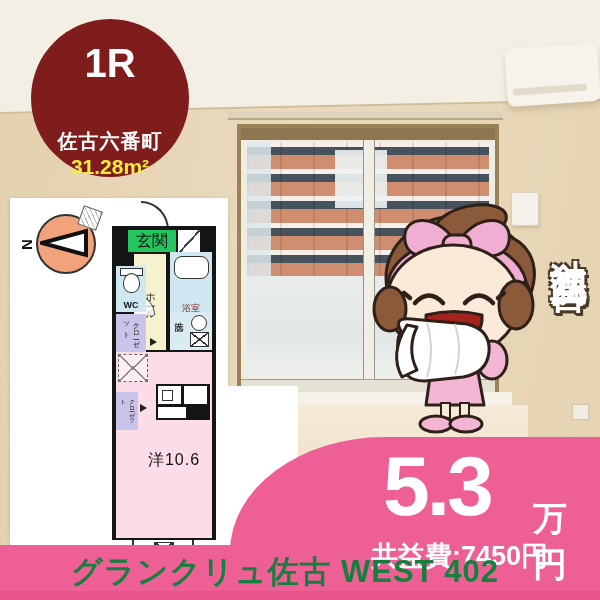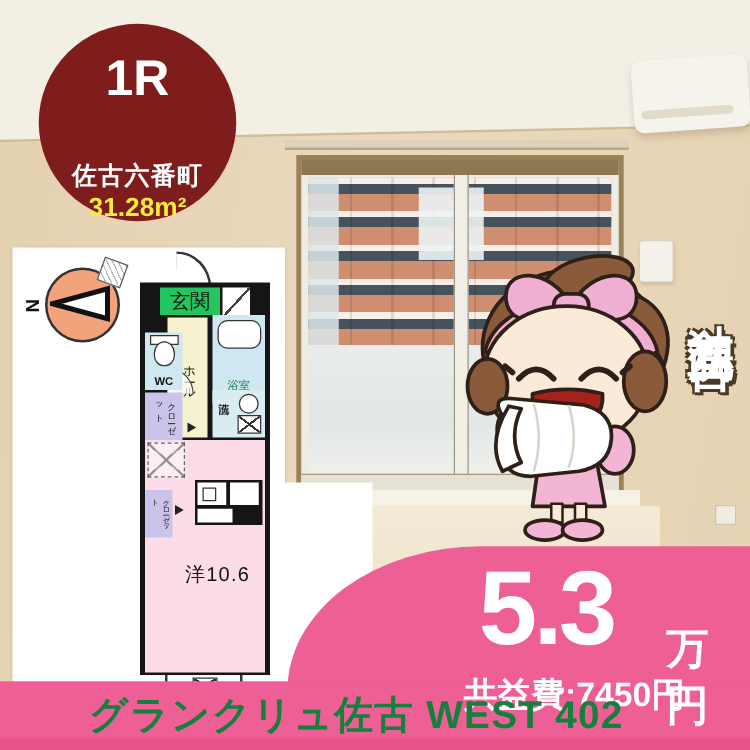--- a/index.html
+++ b/index.html
@@ -67,21 +67,21 @@
   #hall{left:22px;top:28px;width:32px;height:96px;background:#f6f2cf;color:#111;
         display:flex;align-items:center;justify-content:center;}
   #hall .vtxt{writing-mode:vertical-rl;font-size:10px;letter-spacing:3px;}
   #hall-door{position:absolute;left:0px;top:40px;width:20px;height:20px;border-right:1.5px solid #444;
              border-top:1.5px solid #444;border-top-right-radius:100%;background:rgba(255,255,255,.7);}
   #wc{left:4px;top:40px;width:30px;height:46px;background:#cfe7f0;color:#111;}
   #wc .fixture{position:absolute;left:7px;top:7px;width:15px;height:18px;background:#fff;
                border:1.5px solid #333;border-radius:50% 50% 45% 45%;}
   #wc .tank{position:absolute;left:4px;top:2px;width:21px;height:6px;background:#fff;border:1.5px solid #333;}
   #wc .lbl{position:absolute;bottom:2px;left:0;width:100%;text-align:center;font-size:9px;font-weight:bold;}
-  #bath{left:58px;top:26px;width:42px;height:71px;background:#cfe7f0;color:#15803d;}
+  #bath{left:58px;top:26px;width:42px;height:71px;background:#cfe7f0;color:#7f1d1d;}
   #bath .tub{position:absolute;left:4px;top:4px;width:33px;height:21px;background:#fff;
              border:1.5px solid #333;border-radius:8px;}
   #bath .lbl{position:absolute;bottom:8px;left:0;width:100%;text-align:center;font-size:9px;}
   #wash{left:58px;top:86px;width:42px;height:38px;background:#d9ecf2;color:#111;}
   #wash .lbl{position:absolute;left:2px;top:3px;writing-mode:vertical-rl;font-size:9px;letter-spacing:2px;}
   #wash .basin{position:absolute;right:5px;top:3px;width:14px;height:14px;background:#fff;
                border:1.5px solid #333;border-radius:50%;}
   #wash .wbox{position:absolute;right:3px;bottom:3px;width:17px;height:13px;background:#fff;border:1.5px solid #333;
       background-image:linear-gradient(to bottom right,transparent 46%,#333 46%,#333 54%,transparent 54%),
                        linear-gradient(to bottom left,transparent 46%,#333 46%,#333 54%,transparent 54%);}

